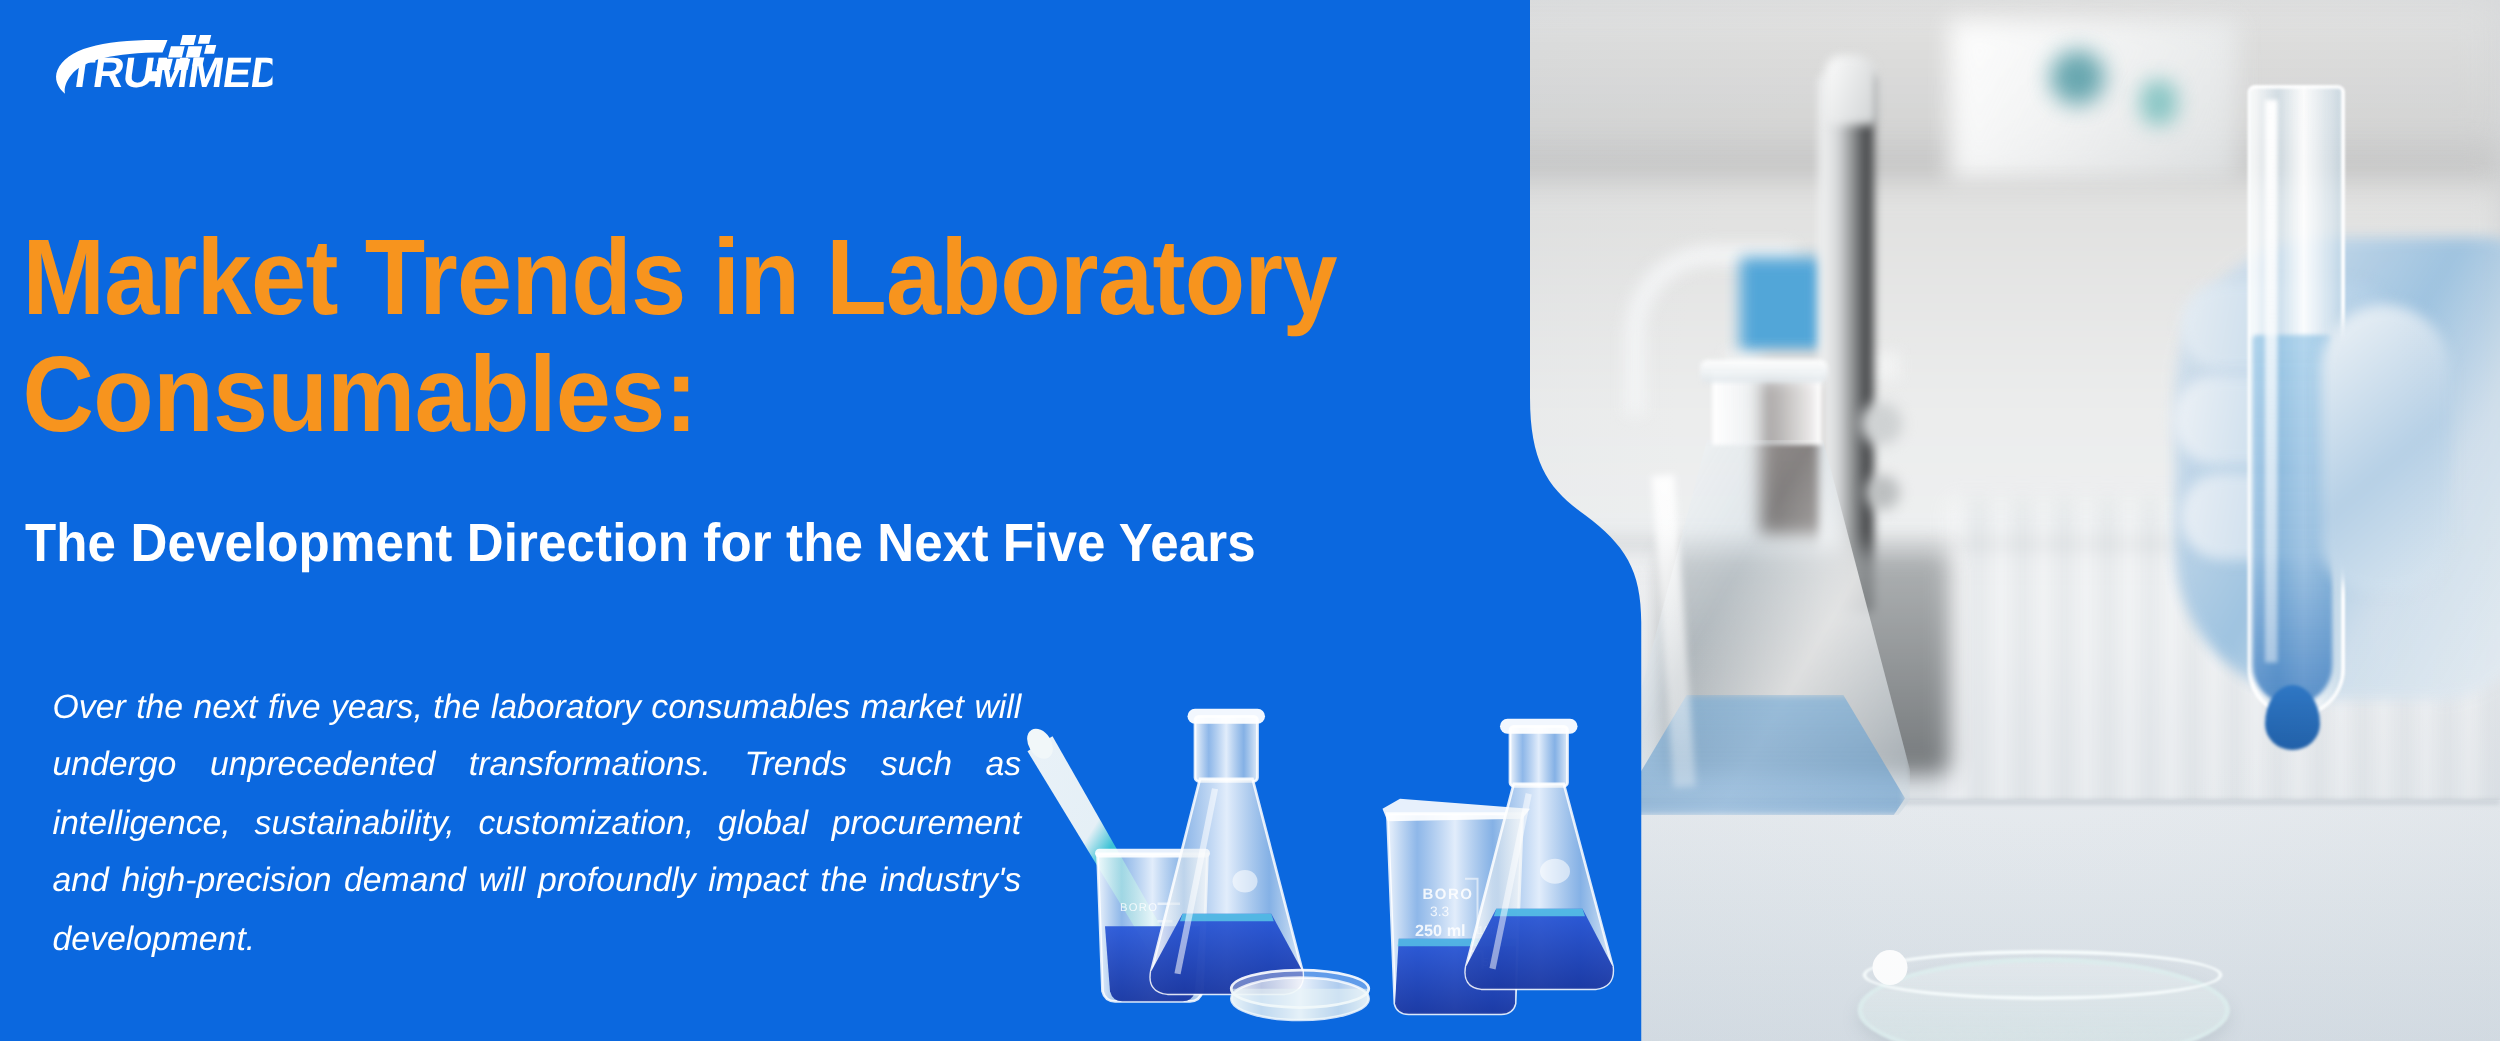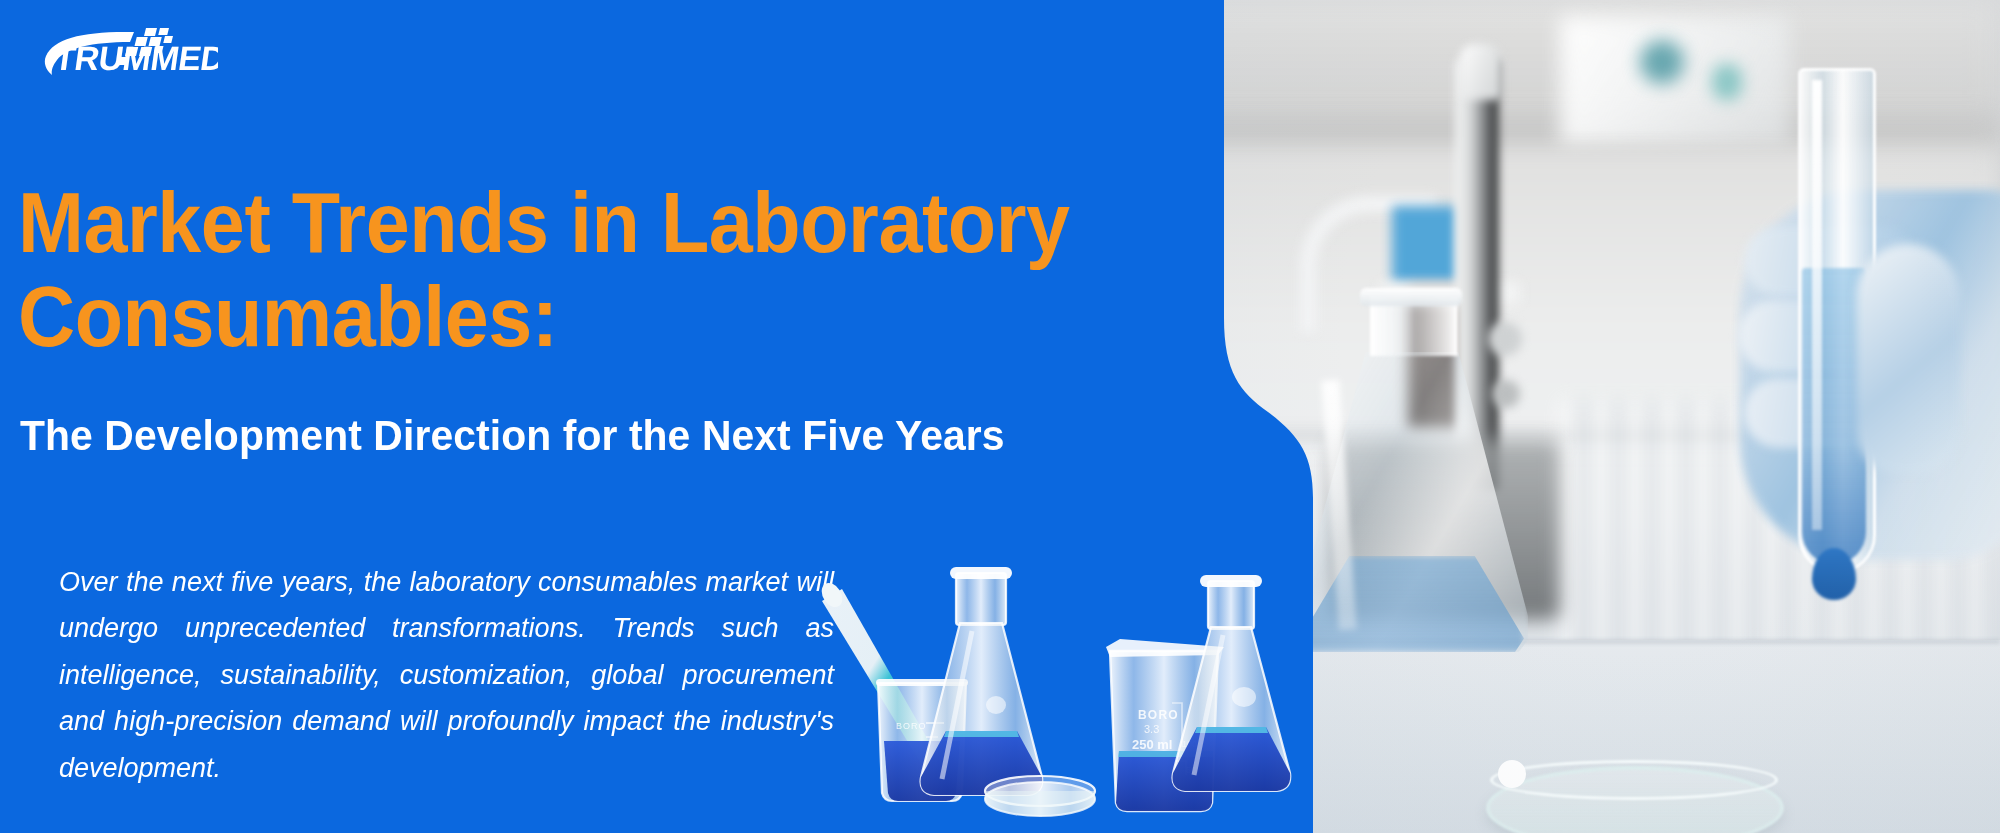--- a/index.html
+++ b/index.html
@@ -229,21 +229,21 @@
     font-family:"Liberation Sans Narrow","Liberation Sans",sans-serif;
     font-weight:700;font-size:43px;line-height:1.12;letter-spacing:.1px;
     transform:scaleX(.95);transform-origin:left top;
     margin:0;
   }
   .body-copy{
     position:absolute;left:42px;top:542px;width:775px;
     color:#ffffff;font-style:italic;font-weight:400;
     font-family:"Liberation Sans",sans-serif;
     font-size:27px;line-height:1.72;text-align:justify;
-    margin:17px;
+    margin:0;
   }
 
   
   .glassware{position:absolute;left:820px;top:565px;width:500px;height:268px;}
   .glassware svg{display:block;}
 </style>
 </head>
 <body>
 
 <div id="banner">

